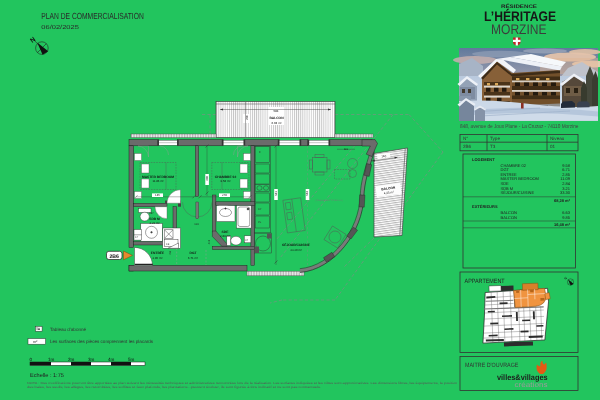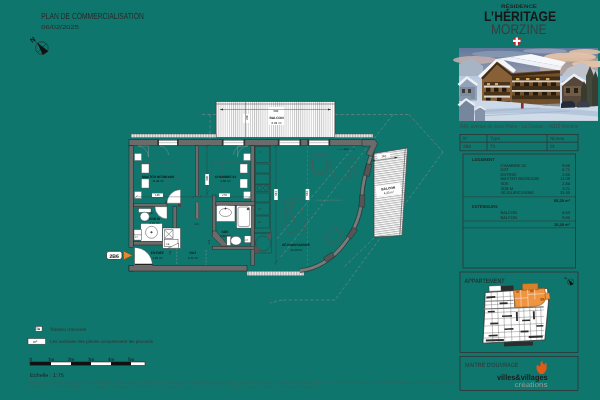--- a/index.html
+++ b/index.html
@@ -1,16 +1,16 @@
 <!DOCTYPE html>
 <html><head><meta charset="utf-8">
 <style>
 html,body{margin:0;padding:0;background:#fff;}
 *{font-family:"Liberation Sans",sans-serif;}
-#page{position:relative;width:600px;height:400px;background:#0f766e;overflow:hidden;}
+#page{position:relative;width:600px;height:400px;background:#22c55e;overflow:hidden;}
 </style></head>
 <body>
 <div id="page">
 <svg width="600" height="400" viewBox="0 0 600 400" text-rendering="geometricPrecision">
 <defs>
 <pattern id="hv" width="2.1" height="4" patternUnits="userSpaceOnUse">
           <rect width="2.1" height="4" fill="#fff"></rect>
           <line x1="0.5" y1="0" x2="0.5" y2="4" stroke="#777" stroke-width="0.45"></line>
         </pattern>
 <pattern id="hv2" width="1.6" height="4" patternUnits="userSpaceOnUse">

